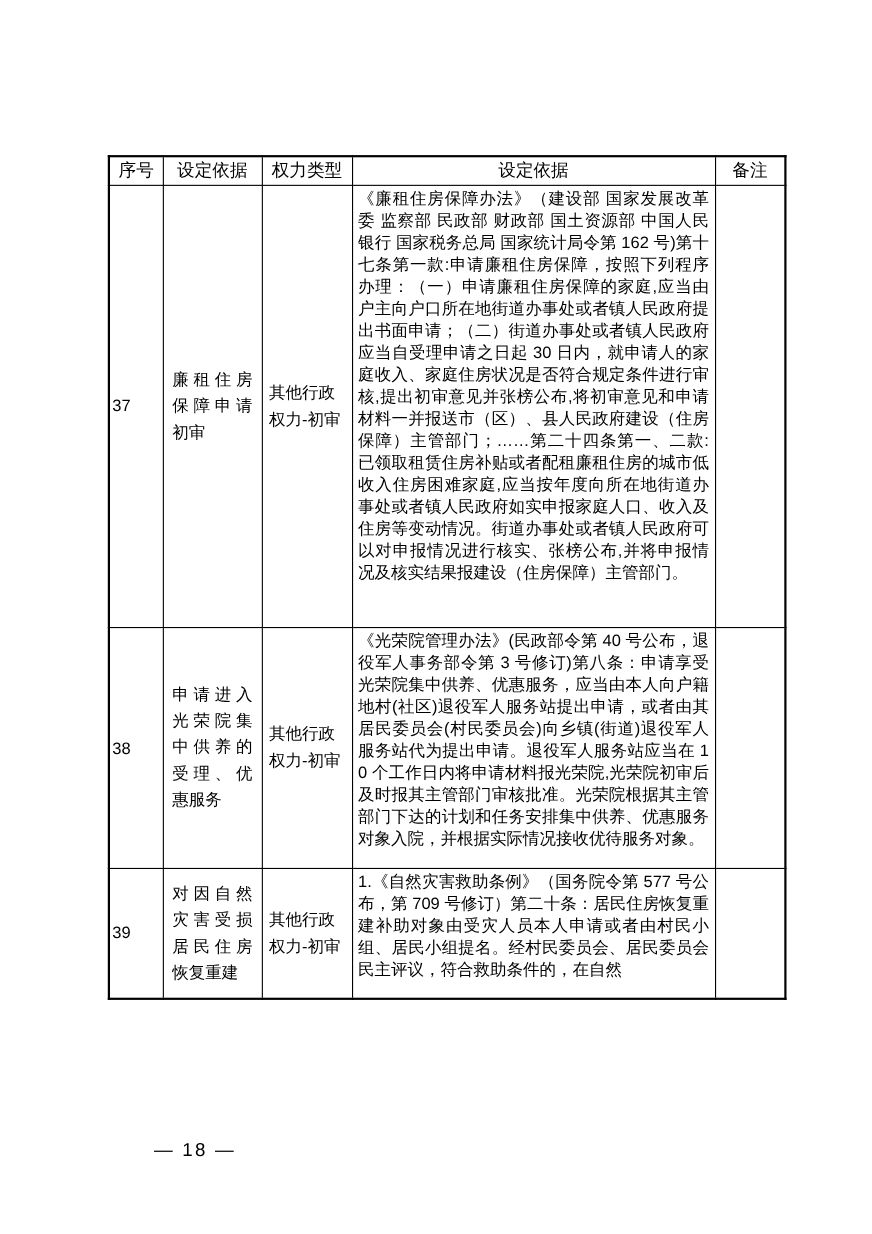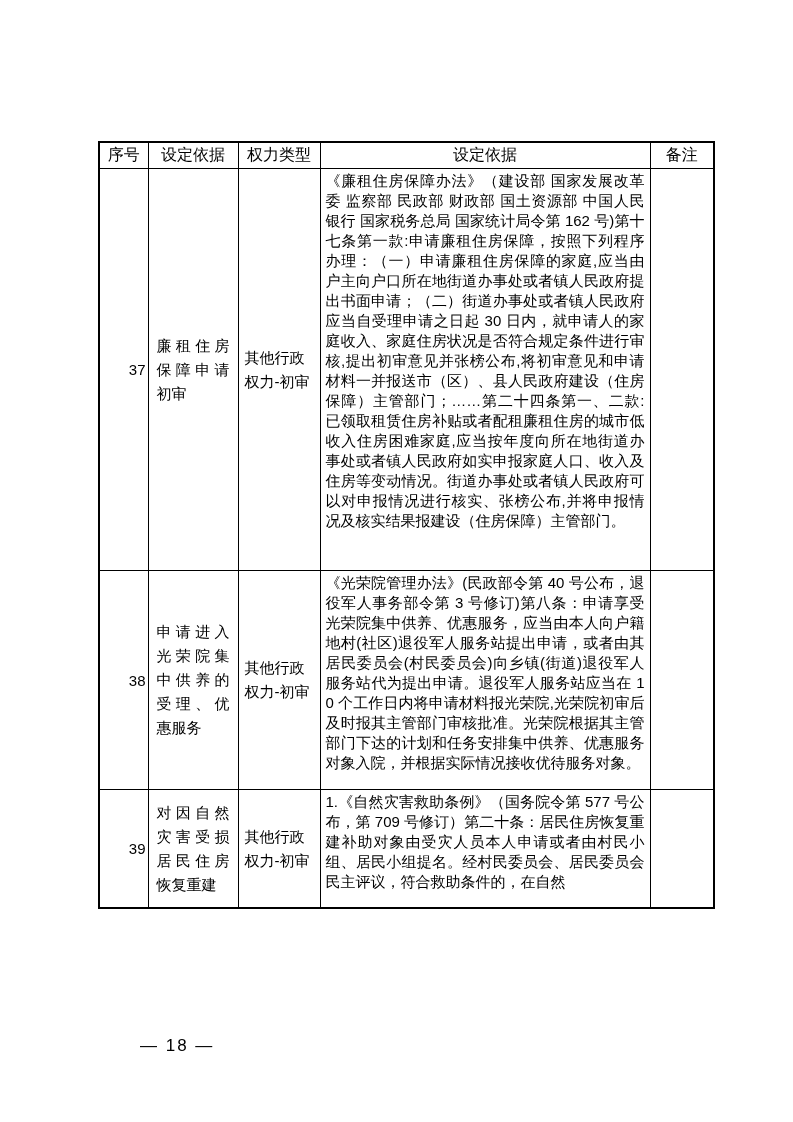--- a/index.html
+++ b/index.html
@@ -31,21 +31,21 @@
   }
   .doc-table th {
     font-size: 16px;
     font-weight: normal;
     text-align: center;
     vertical-align: middle;
     height: 25px;
     padding: 0 2px;
   }
   td.cell-seq {
-    text-align: right;
+    text-align: left;
     vertical-align: middle;
     font-size: 15px;
     padding: 0 2px;
   }
   td.cell-name {
     vertical-align: middle;
     font-size: 15px;
     line-height: 24px;
     padding: 2px 8px;
     text-align: justify;

